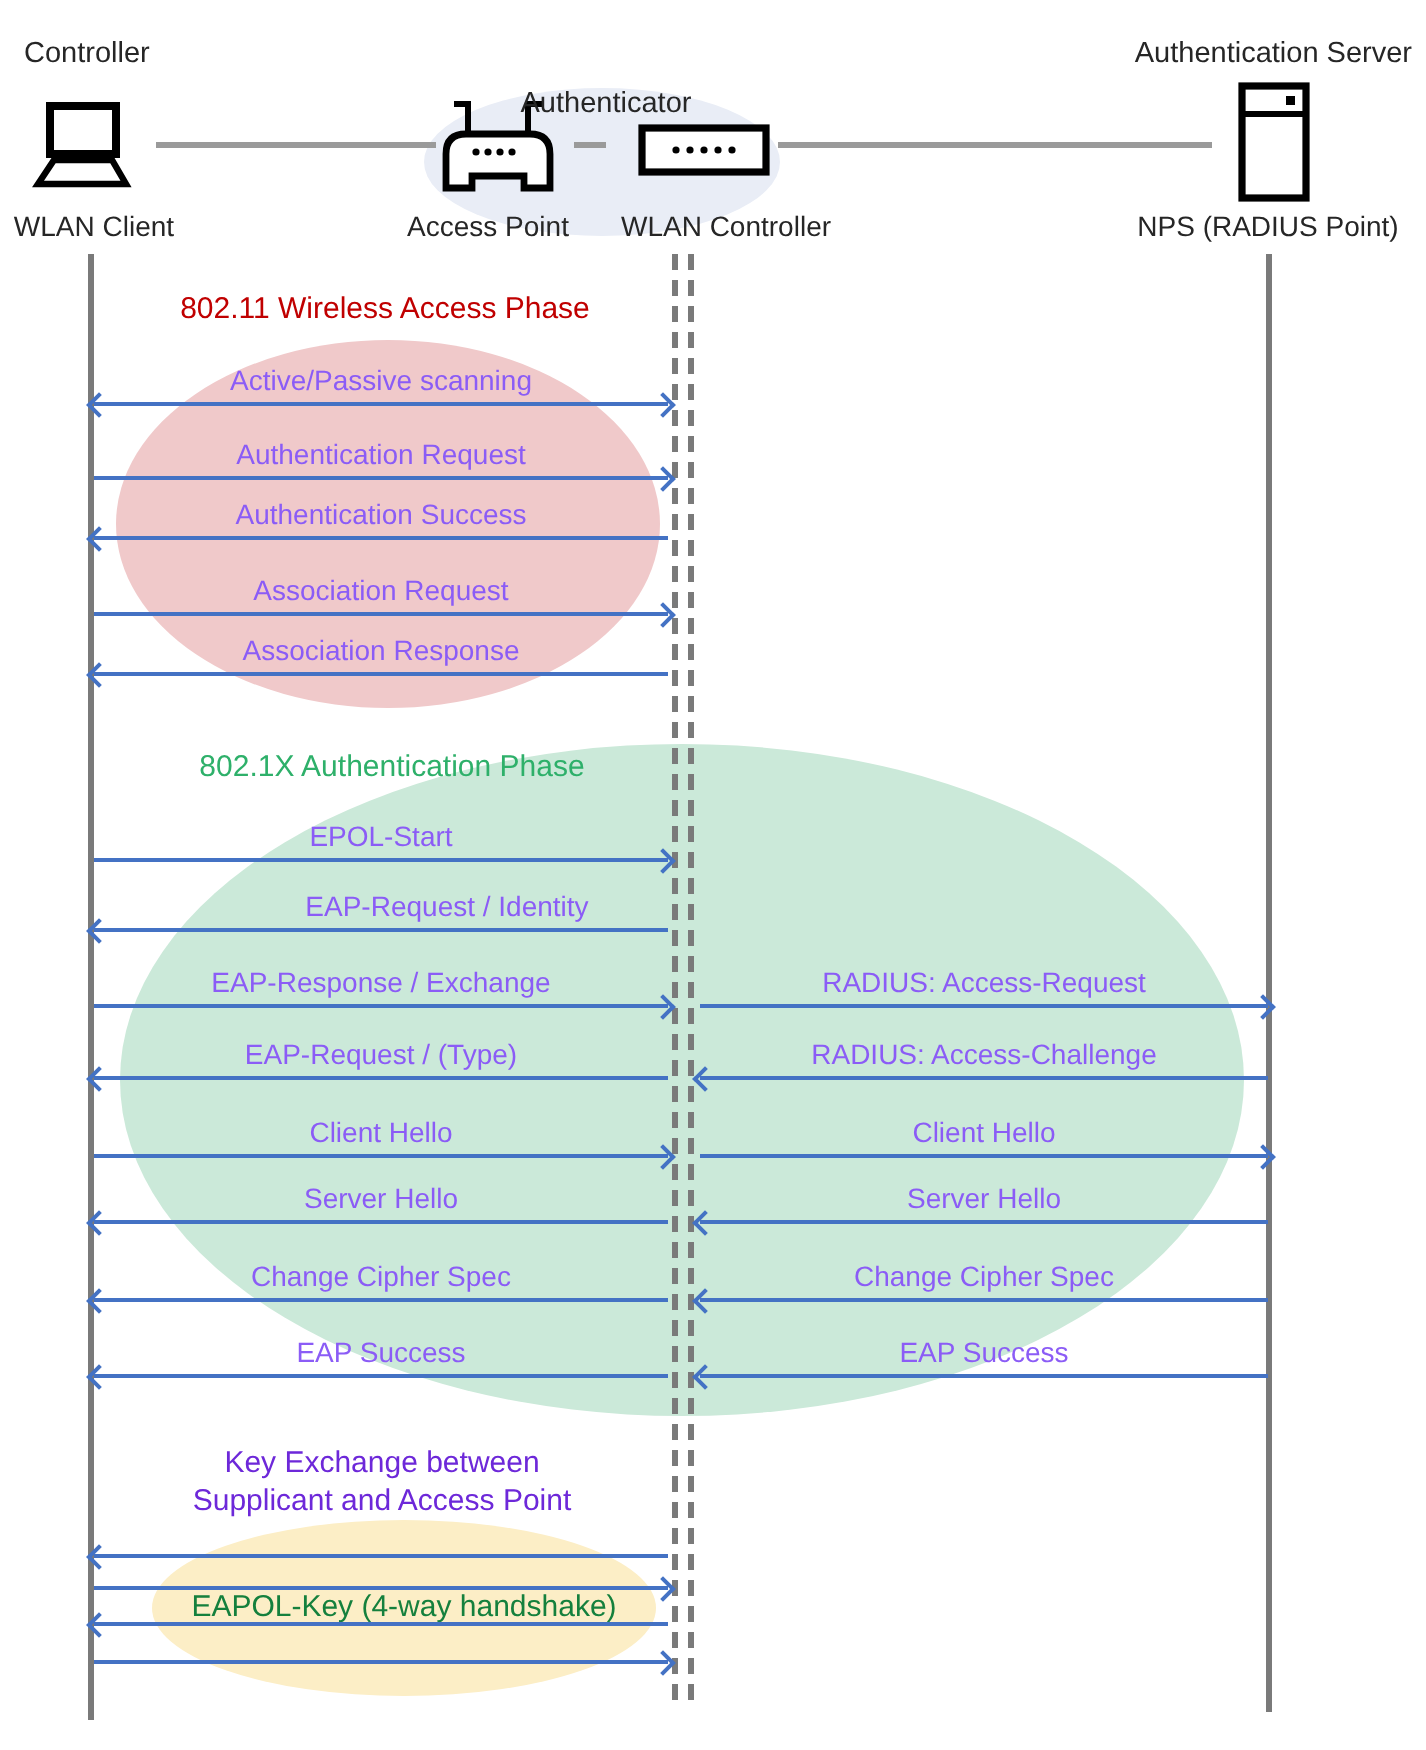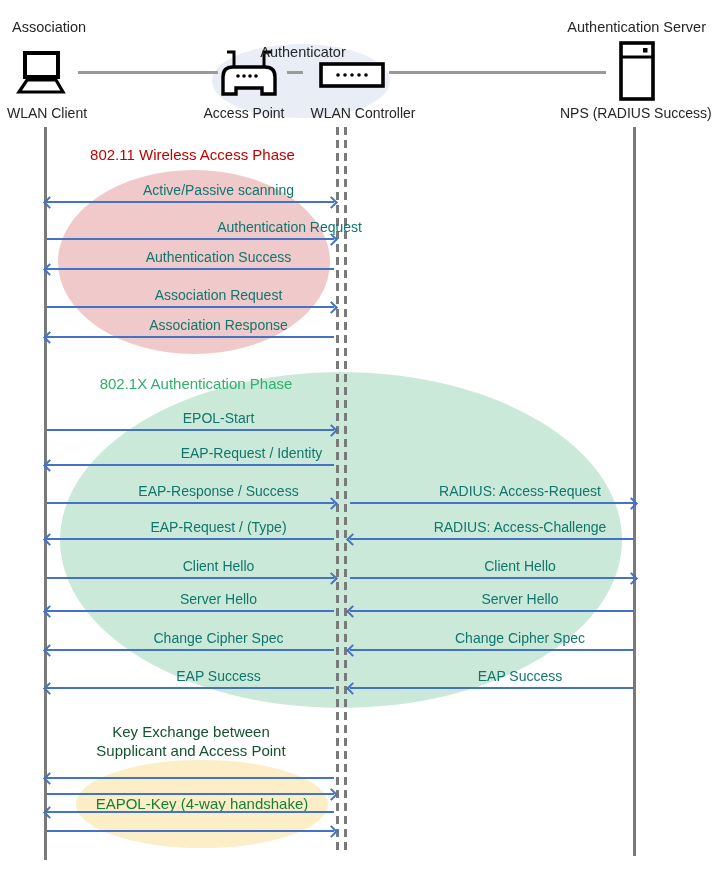--- a/index.html
+++ b/index.html
@@ -44,44 +44,44 @@
     transform:rotate(45deg);
   }
   .dir-left::before,.dir-both::before{
     content:"";left:-2px;
     border-top:2.5px solid var(--blue);border-left:2.5px solid var(--blue);
     transform:rotate(-45deg);
   }
   
   .msg-label{
     position:absolute;left:47px;width:287px;
-    font-size:14px;color:#0f766e;text-align:center;white-space:nowrap;z-index:3;padding-left:28px;
+    font-size:14px;color:#8b5cf6;text-align:center;white-space:nowrap;z-index:3;
   }
   .msg-label.r-span{left:350px;width:284px;}
   
   .phase-title{position:absolute;font-size:15px;text-align:center;white-space:nowrap;z-index:3;}
   .t-80211{left:45px;width:295px;top:146px;color:#C00000;}
   .t-8021x{left:45px;width:302px;top:375px;color:#2EB06A;}
-  .t-keyx{left:45px;width:292px;top:722px;color:#14532d;line-height:19px;}
+  .t-keyx{left:45px;width:292px;top:722px;color:#6d28d9;line-height:19px;}
   .keyx-label{
     position:absolute;left:47px;width:310px;top:795px;
     font-size:15px;color:#15803d;text-align:center;white-space:nowrap;z-index:3;
   }
 </style>
 </head>
 <body>
 
 <div class="canvas">
 
   <div class="ellipse el-authenticator"></div>
   <div class="ellipse el-80211"></div>
   <div class="ellipse el-8021x"></div>
   <div class="ellipse el-keyx"></div>
 
-  <div class="role-label" style="left:12px;">Association</div>
+  <div class="role-label" style="left:12px;">Controller</div>
   <div class="role-label" style="left:233px;width:140px;text-align:center;margin-top:25px;">Authenticator</div>
   <div class="role-label" style="left:558px;width:148px;text-align:right;">Authentication Server</div>
 
   <div class="conn" style="left:78px;width:140px;"></div>
   <div class="conn" style="left:287px;width:16px;"></div>
   <div class="conn" style="left:389px;width:217px;"></div>
 
   <div class="icon" style="left:10px;top:49px;">
     <svg width="62" height="50" viewBox="0 0 62 50">
       <rect x="15" y="4" width="33" height="24" fill="#fff" stroke="#000" stroke-width="4"></rect>
@@ -113,53 +113,53 @@
     <svg width="36" height="60" viewBox="0 0 36 60">
       <rect x="2" y="2" width="32" height="56" fill="#fff" stroke="#000" stroke-width="3.6"></rect>
       <line x1="2" y1="16" x2="34" y2="16" stroke="#000" stroke-width="3"></line>
       <rect x="24" y="7" width="4.5" height="4.5" fill="#000"></rect>
     </svg>
   </div>
 
   <div class="node-label" style="left:2px;width:90px;">WLAN Client</div>
   <div class="node-label" style="left:198px;width:92px;">Access Point</div>
   <div class="node-label" style="left:306px;width:114px;">WLAN Controller</div>
-  <div class="node-label" style="left:560px;width:148px;">NPS (RADIUS Success)</div>
+  <div class="node-label" style="left:560px;width:148px;">NPS (RADIUS Point)</div>
 
   <div class="lifeline" style="left:44px;height:733px;"></div>
   <div class="lifeline dashed" style="left:336px;height:725px;"></div>
   <div class="lifeline dashed" style="left:344px;height:725px;"></div>
   <div class="lifeline" style="left:633px;height:729px;"></div>
 
   <div class="phase-title t-80211">802.11 Wireless Access Phase</div>
 
   <div class="msg-label" style="top:182px;">Active/Passive scanning</div>
   <div class="arrow dir-both" style="top:201px;"></div>
 
-  <div class="msg-label" style="top:219px;text-align:right;">Authentication Request</div>
+  <div class="msg-label" style="top:219px;">Authentication Request</div>
   <div class="arrow dir-right" style="top:238px;"></div>
 
   <div class="msg-label" style="top:249px;">Authentication Success</div>
   <div class="arrow dir-left" style="top:268px;"></div>
 
   <div class="msg-label" style="top:287px;">Association Request</div>
   <div class="arrow dir-right" style="top:306px;"></div>
 
   <div class="msg-label" style="top:317px;">Association Response</div>
   <div class="arrow dir-left" style="top:336px;"></div>
 
   <div class="phase-title t-8021x">802.1X Authentication Phase</div>
 
   <div class="msg-label" style="top:410px;">EPOL-Start</div>
   <div class="arrow dir-right" style="top:429px;"></div>
 
   <div class="msg-label" style="top:445px;margin-left:33px;">EAP-Request / Identity</div>
   <div class="arrow dir-left" style="top:464px;"></div>
 
-  <div class="msg-label" style="top:483px;">EAP-Response / Success</div>
+  <div class="msg-label" style="top:483px;">EAP-Response / Exchange</div>
   <div class="arrow dir-right" style="top:502px;"></div>
   <div class="msg-label r-span" style="top:483px;">RADIUS: Access-Request</div>
   <div class="arrow r-span dir-right" style="top:502px;"></div>
 
   <div class="msg-label" style="top:519px;">EAP-Request / (Type)</div>
   <div class="arrow dir-left" style="top:538px;"></div>
   <div class="msg-label r-span" style="top:519px;">RADIUS: Access-Challenge</div>
   <div class="arrow r-span dir-left" style="top:538px;"></div>
 
   <div class="msg-label" style="top:558px;">Client Hello</div>

